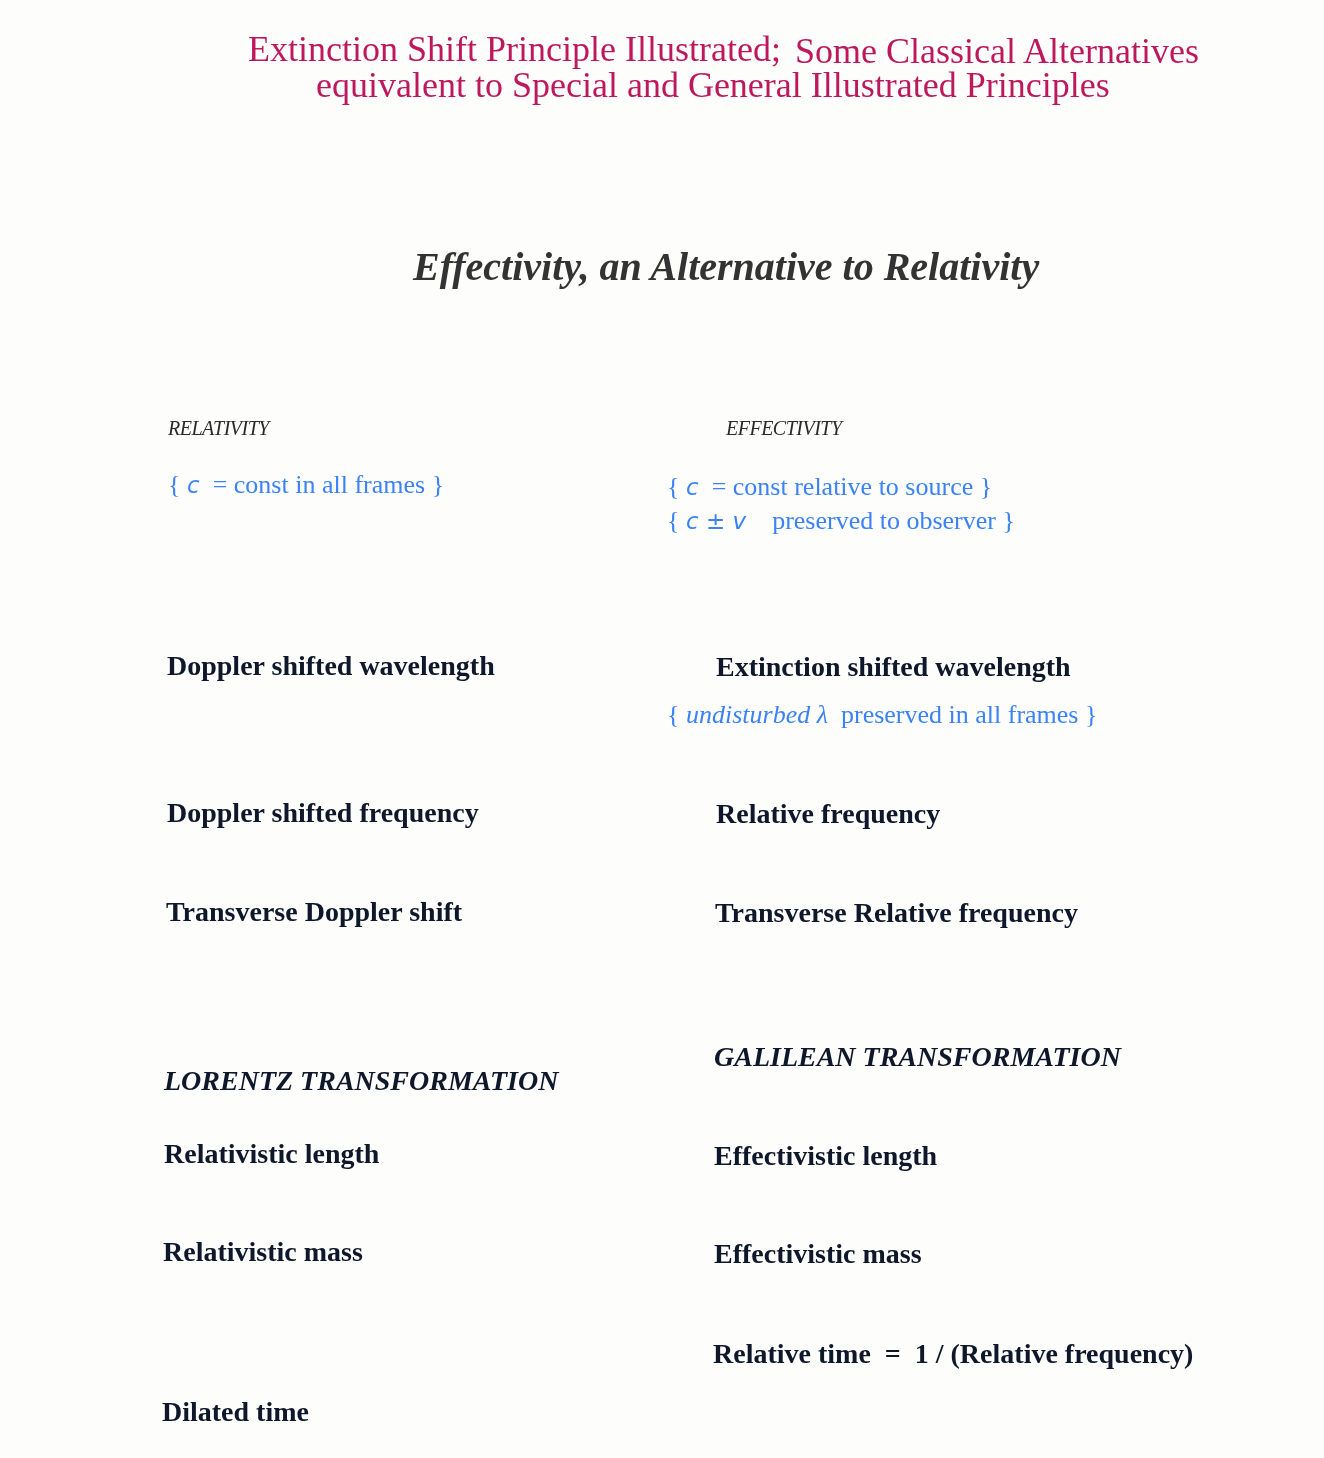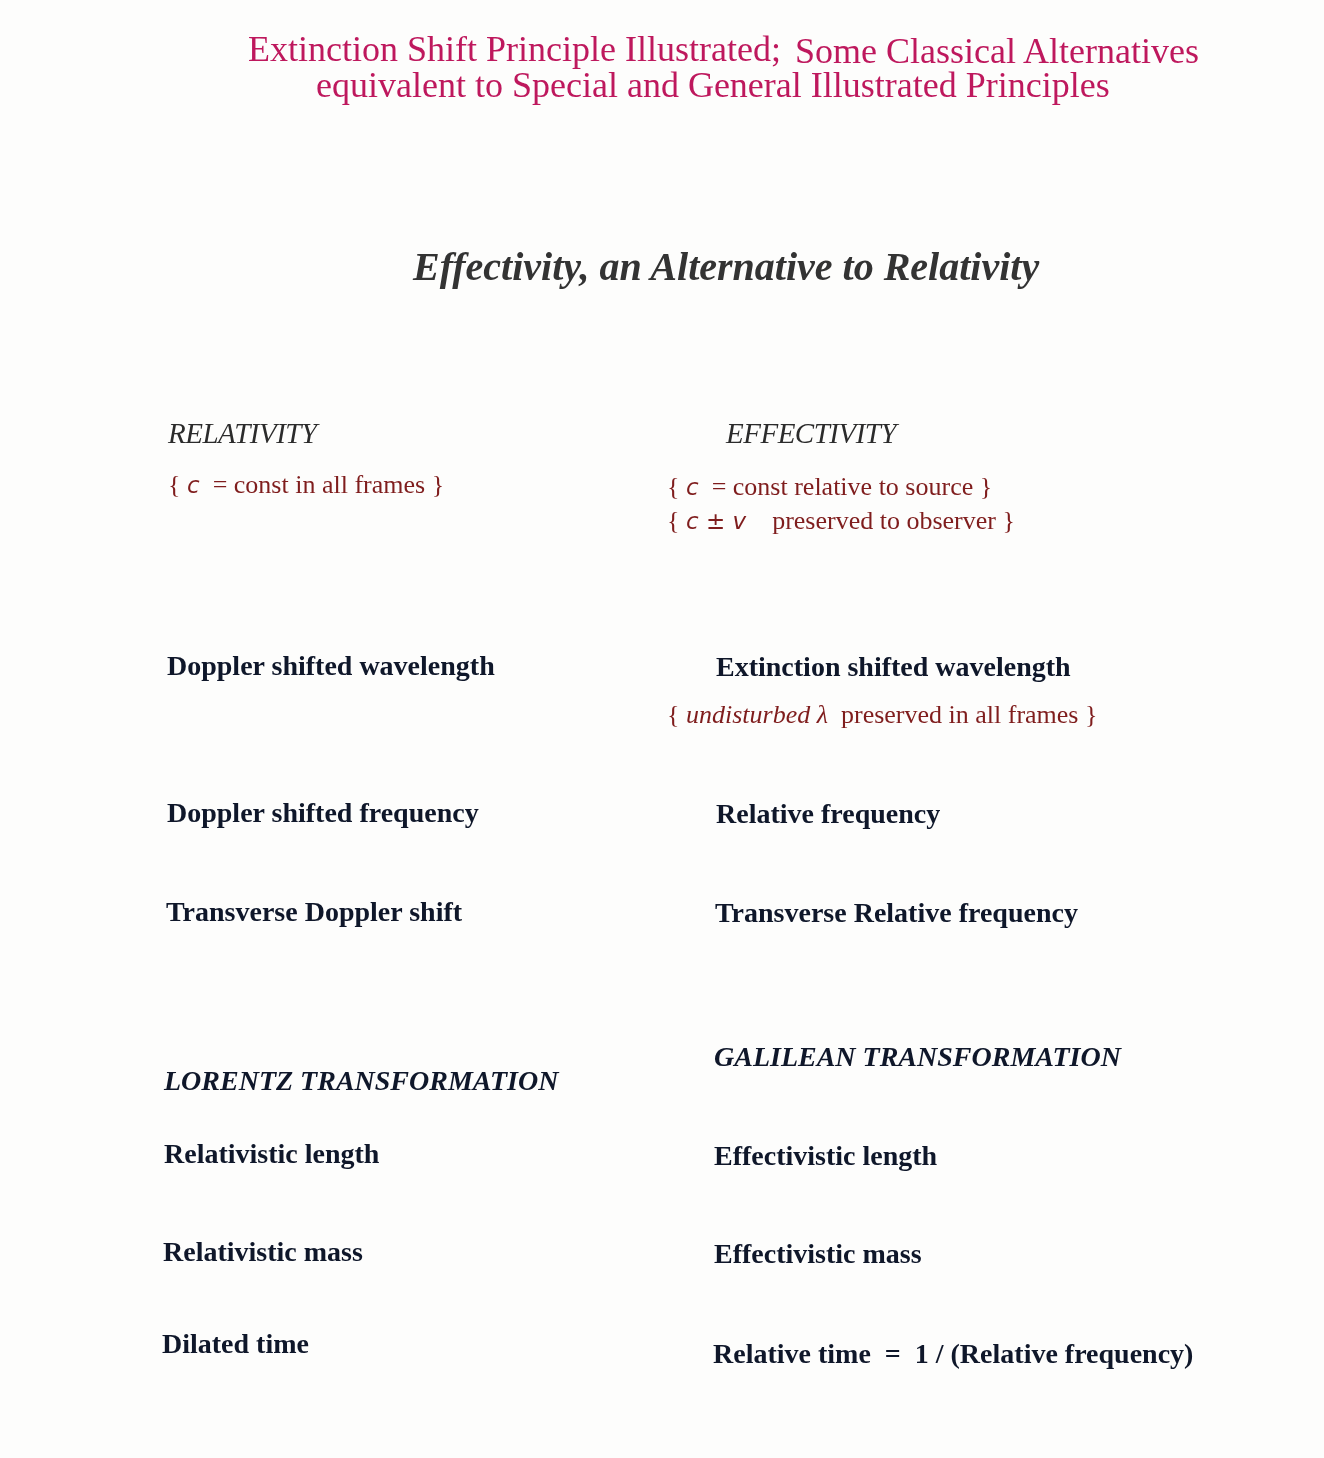--- a/index.html
+++ b/index.html
@@ -1,22 +1,22 @@
 <!DOCTYPE html>
 <html><head>
 <meta charset="utf-8">
 <style>
   html, body { margin:0; padding:0; background:#fdfdfc; }
   body { width:1324px; height:1458px; position:relative; overflow:hidden;
          font-family:"Liberation Serif", "DejaVu Serif", serif; color:#2b2b2b; }
   .abs { position:absolute; white-space:nowrap; }
   .hdr { font-size:36px; color:#be185d; }
   .title { font-size:40px; font-style:italic; font-weight:bold; color:#333; }
-  .colhead { font-size:29px; font-style:italic; color:#2b2b2b; letter-spacing:-0.5px; }
-  .formula { font-size:26px; color:#7f1d1d; }
+  .colhead { font-size:20px; font-style:italic; color:#2b2b2b; letter-spacing:-0.5px; }
+  .formula { font-size:26px; color:#3b82f6; }
   .row { font-size:28px; font-weight:bold; color:#0f172a; }
   .var { font-family:"DejaVu Sans", sans-serif; font-style:italic; font-size:23px; }
   .it { font-style:italic; }
 </style>
 </head>
 <body>
 
 <div class="abs hdr" style="left:248px;top:28px;">Extinction Shift Principle Illustrated;</div>
 <div class="abs hdr" style="left:795px;top:30px;">Some Classical Alternatives</div>
 <div class="abs hdr" style="left:316px;top:64px;">equivalent to Special and General Illustrated Principles</div>
@@ -60,14 +60,14 @@
 
 <div class="abs row it" style="left:164px;top:1065px;font-weight:bold;">LORENTZ  TRANSFORMATION</div>
 <div class="abs row it" style="left:714px;top:1041px;font-weight:bold;text-align:center;">GALILEAN  TRANSFORMATION</div>
 
 <div class="abs row" style="left:164px;top:1138px;text-align:right;">Relativistic length</div>
 <div class="abs row" style="left:714px;top:1140px;">Effectivistic length</div>
 
 <div class="abs row" style="left:163px;top:1236px;">Relativistic mass</div>
 <div class="abs row" style="left:714px;top:1238px;">Effectivistic mass</div>
 
-<div class="abs row" style="left:162px;top:1328px;">Dilated time</div>
+<div class="abs row" style="left:162px;top:1396px;">Dilated time</div>
 <div class="abs row" style="left:713px;top:1338px;white-space:pre;">Relative time  =  1 / (Relative frequency)</div>
 
 </body></html>

